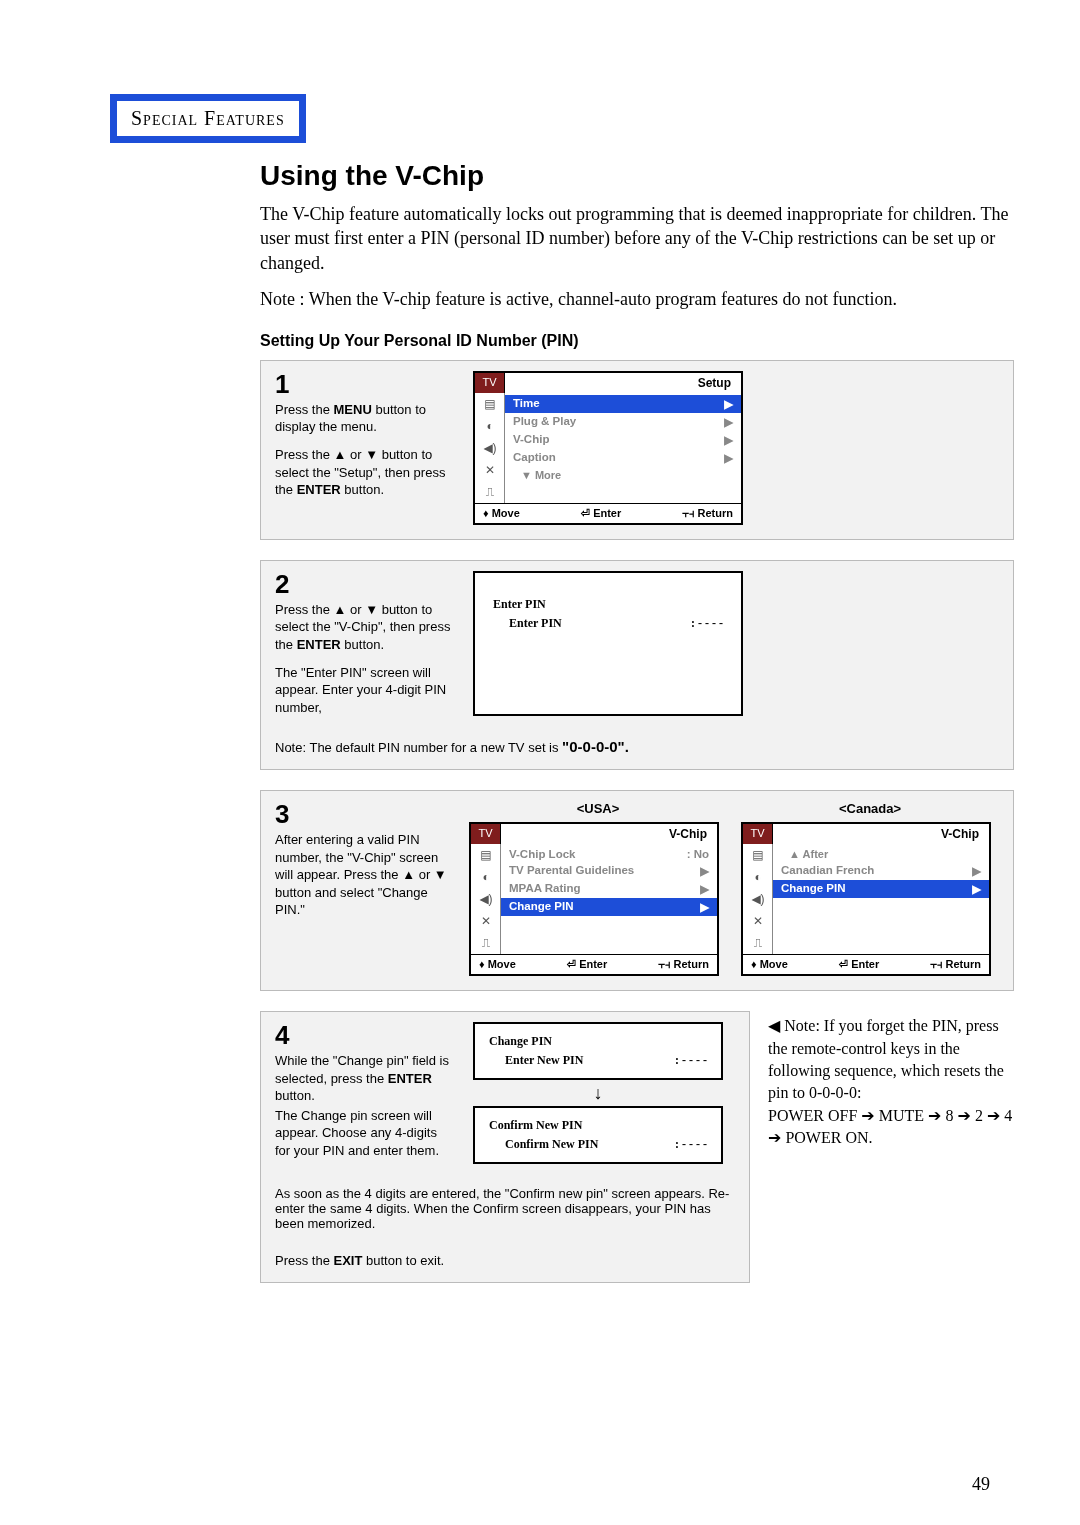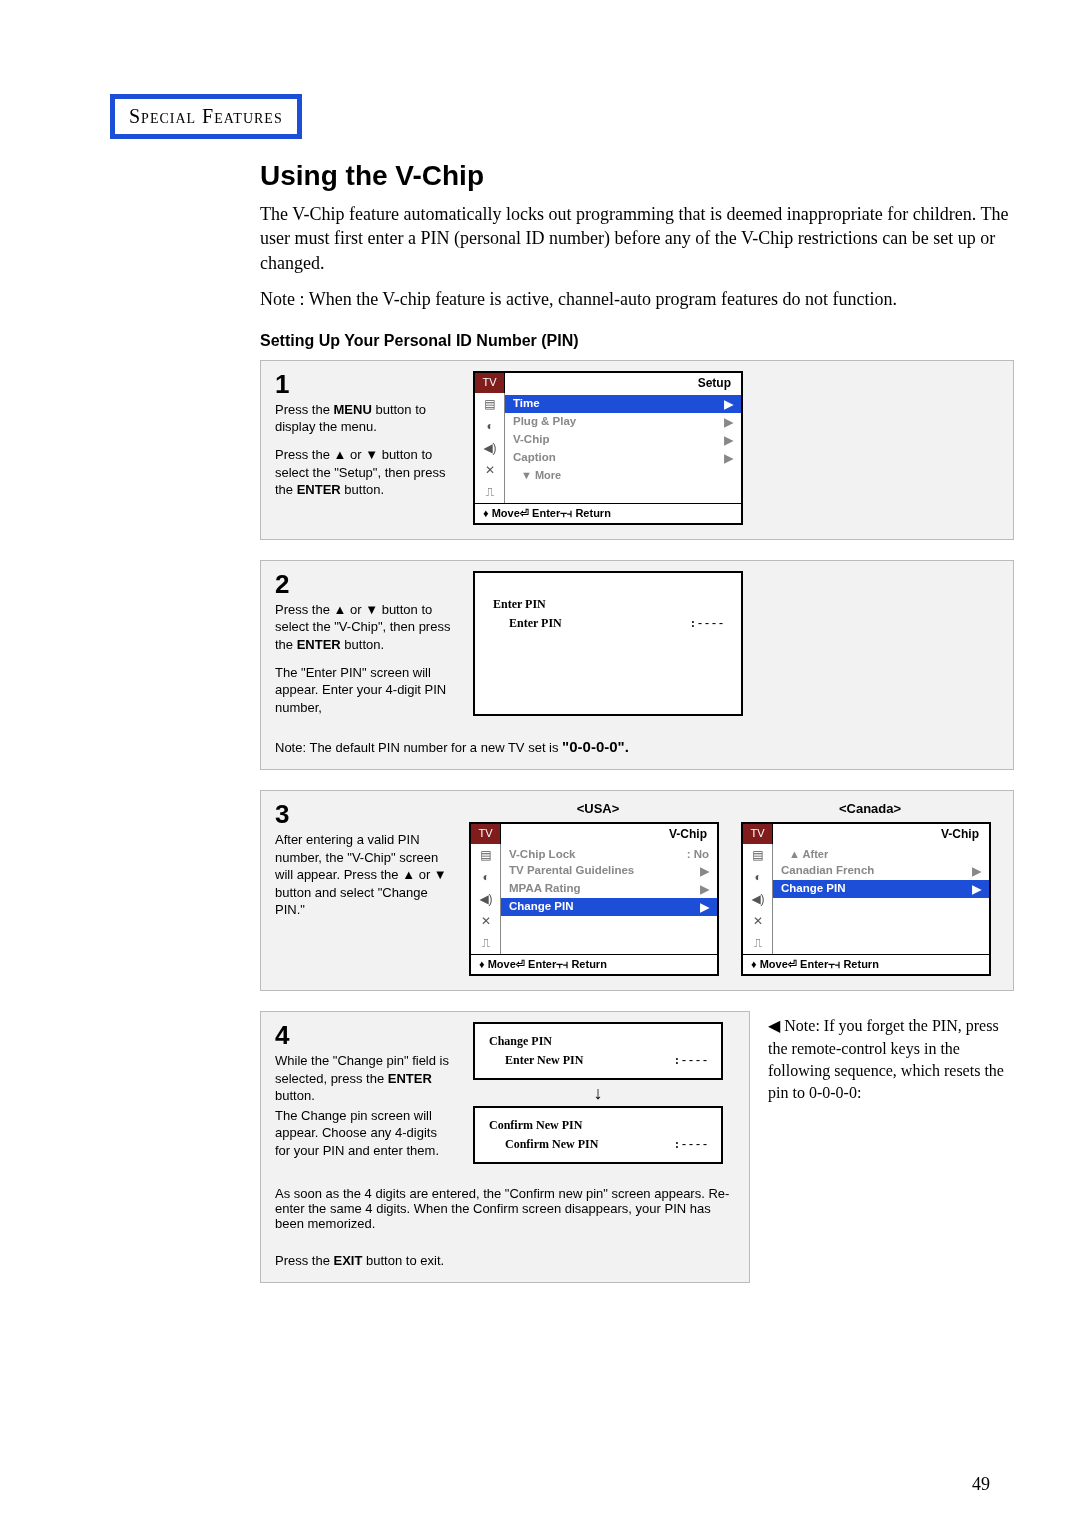--- a/index.html
+++ b/index.html
@@ -9,21 +9,21 @@
     background: #fff;
     font-family: Georgia, 'Times New Roman', serif;
     color: #000;
     position: relative;
   }
   .page {
     width: 1080px;
     padding: 100px 66px 60px 260px;
   }
   .header-box {
-    border: 5px solid #1d4ed8;
+    border: 7px solid #1d4ed8;
     padding: 6px 14px;
     position: absolute;
     top: 94px;
     left: 110px;
     font-variant: small-caps;
     font-size: 20px;
     letter-spacing: 1px;
     font-family: Georgia, serif;
   }
   .section-title {
@@ -128,20 +128,21 @@
   .osd-item .lbl { flex: 1; }
   .osd-item .val { }
   .osd-item.hl {
     background: #1d4ed8;
     color: #fff;
   }
   .osd-item.more { font-size: 11px; padding-left: 16px; }
   .osd-footer {
     border-top: 1px solid #000;
     display: flex;
+    justify-content: space-between;
     padding: 3px 8px;
     font-size: 11px;
     font-weight: bold;
   }
   .osd-plain {
     width: 270px;
     border: 2px solid #000;
     background: #fff;
     font-family: Liberation Serif, serif;
     font-size: 12px;
@@ -417,18 +418,19 @@
           </div>
         </div>
       </div>
       <div class="footnote">As soon as the 4 digits are entered, the "Confirm new pin" screen appears. Re-enter the same 4 digits. When the Confirm screen disappears, your PIN has been memorized.</div>
       <div class="footnote">
         <span>Press the </span><b>EXIT</b><span> button to exit.</span>
       </div>
     </div>
     <div class="step4-note">
       <p>◀ Note: If you forget the PIN, press the remote-control keys in the following sequence, which resets the pin to 0-0-0-0:</p>
+      <p>POWER OFF ➔ MUTE ➔ 8 ➔ 2 ➔ 4 ➔ POWER ON.</p>
     </div>
   </div>
 
 </div>
 
 <div class="page-num">49</div>
 
 </body></html>

